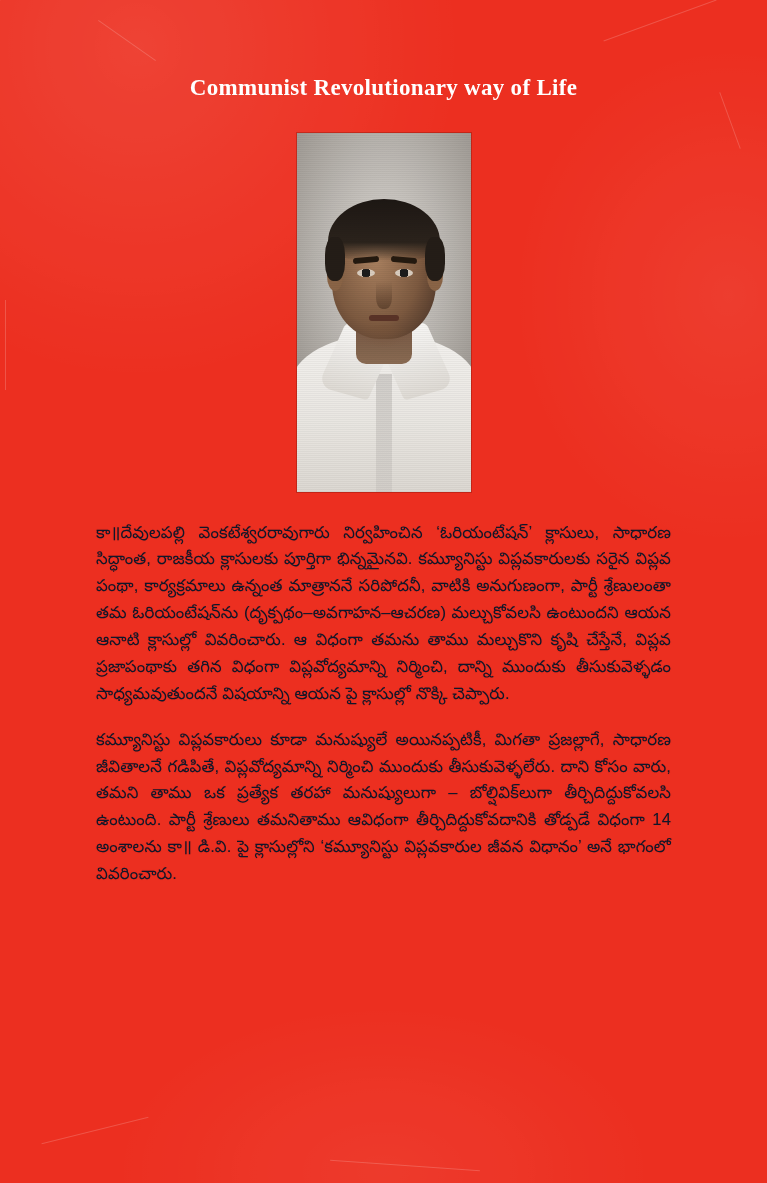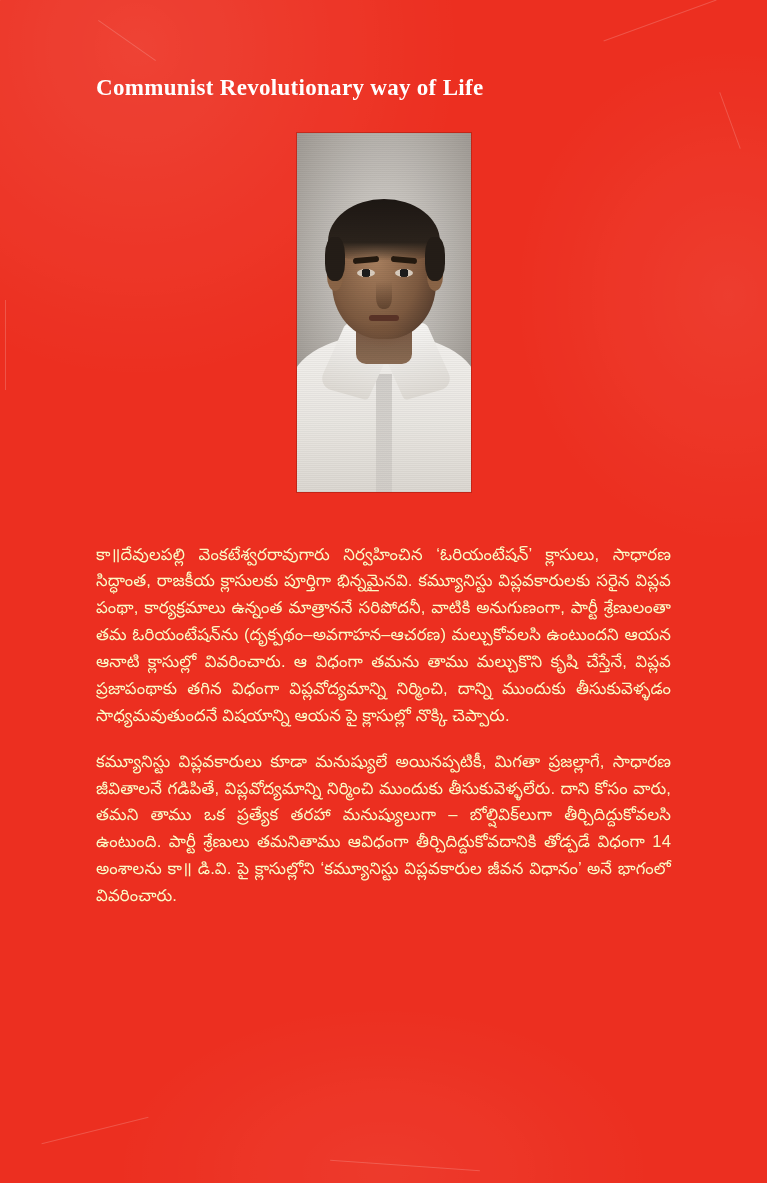--- a/index.html
+++ b/index.html
@@ -44,21 +44,21 @@
   .page {
     position: relative;
     z-index: 2;
     width: 767px;
     height: 1183px;
     box-sizing: border-box;
     padding: 0 96px;
   }
 
   .title-block {
-    text-align: left;
+    text-align: center;
     padding-top: 74px;
   }
   .main-title {
     font-family: "Liberation Serif", serif;
     font-size: 23px;
     color: #ffffff;
     letter-spacing: 0.3px;
     line-height: 1.2;
     font-weight: 600;
   }
@@ -184,22 +184,22 @@
     border-radius: 50%;
   }
   .ph-grain {
     position: absolute; inset: 0;
     background:
       repeating-linear-gradient(0deg, rgba(0,0,0,0.035) 0 1px, rgba(255,255,255,0.02) 1px 2px);
     mix-blend-mode: multiply;
   }
 
   .body-text {
-    margin-top: 50px;
-    color: #fef9c3;
+    margin-top: 28px;
+    color: #0f172a;
     font-family: "Liberation Sans", sans-serif;
   }
   .para {
     font-size: 16.6px;
     line-height: 1.62;
     text-align: justify;
     text-justify: inter-word;
     letter-spacing: 0.1px;
     margin: 0 0 19px 0;
     text-shadow: 0 0 1px rgba(120,20,10,0.25);

